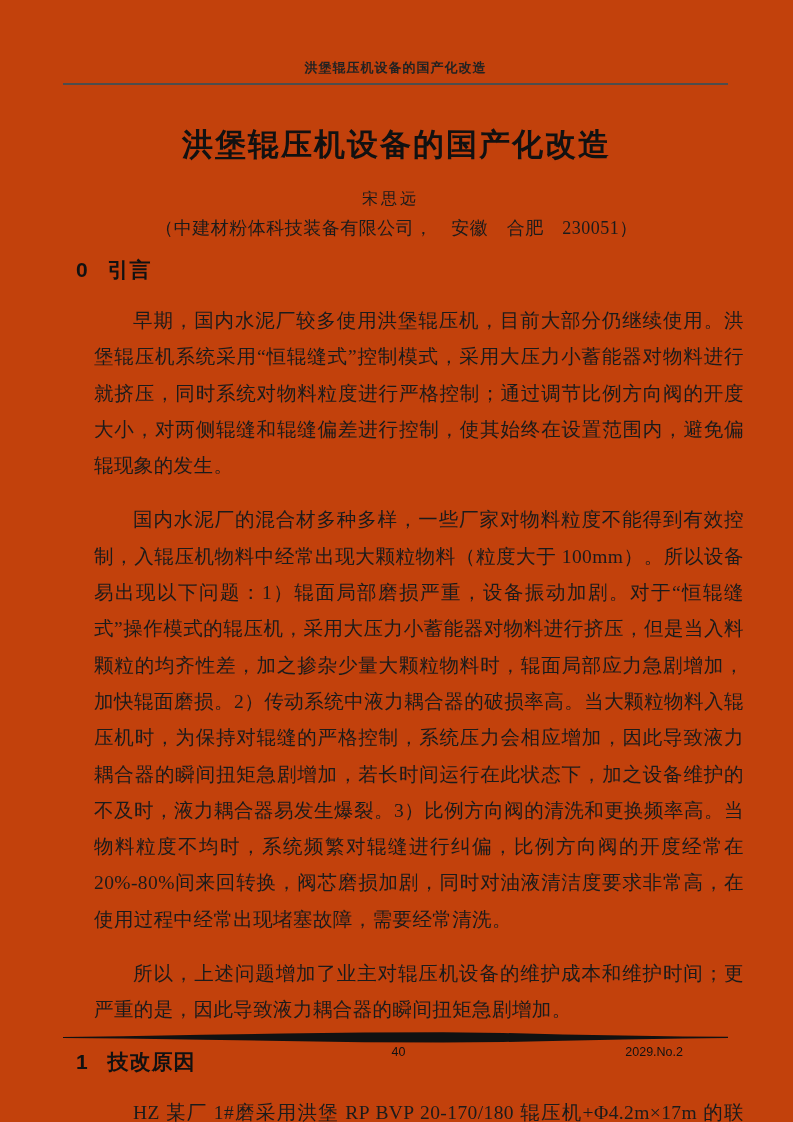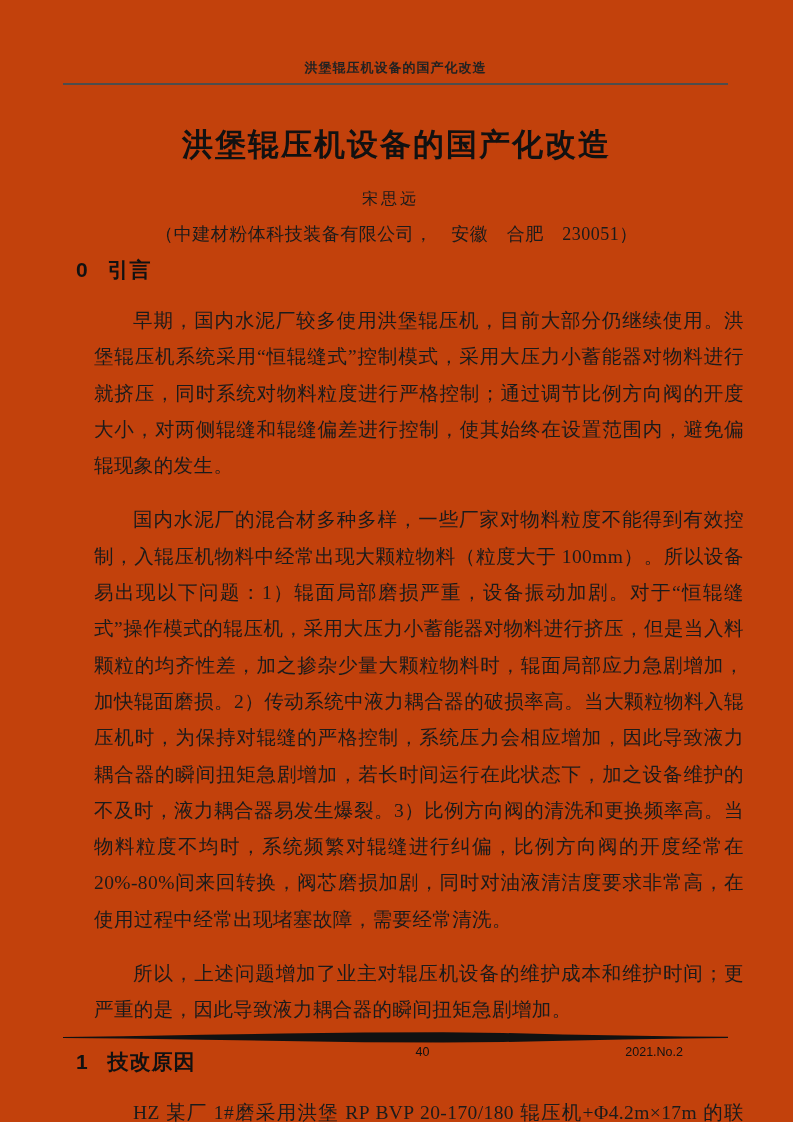--- a/index.html
+++ b/index.html
@@ -43,21 +43,21 @@
   }
   .author {
     position: absolute;
     top: 189px; left: 48px; width: 685px;
     text-align: center;
     font-size: 16px;
     letter-spacing: 3px;
   }
   .affiliation {
     position: absolute;
-    top: 222px; left: 54px; width: 685px;
+    top: 216px; left: 54px; width: 685px;
     text-align: center;
     font-size: 18px;
     letter-spacing: 0.5px;
   }
 
   
   .body-text {
     position: absolute;
     top: 255px; left: 76px; width: 686px;
   }
@@ -83,21 +83,21 @@
   }
 
   
   .footer-rule {
     position: absolute;
     top: 1031px; left: 63px;
     width: 665px; height: 13px;
   }
   .page-number {
     position: absolute;
-    top: 1045px; left: 80px; width: 685px;
+    top: 1045px; left: 56px; width: 685px;
     text-align: center;
     font-family: "Liberation Sans", sans-serif;
     font-size: 12.5px;
     color: #111;
   }
   .issue-label {
     position: absolute;
     top: 1045px; right: 110px;
     font-family: "Liberation Sans", sans-serif;
     font-size: 12.5px;
@@ -133,15 +133,15 @@
     <p class="para">HZ 某厂 1#磨采用洪堡 RP BVP 20-170/180 辊压机+Φ4.2m×17m 的联合粉磨系统，经长期运行后发现，辊压机设备上问题主要体现两点：</p>
 
   </div>
 
   <svg class="footer-rule" viewBox="0 0 665 13" preserveAspectRatio="none" xmlns="http://www.w3.org/2000/svg">
     <polygon fill="#111111" points="
       0,6 60,5.2 140,3.8 220,2.6 300,1.6 380,1.2 440,2 500,3.4 560,4.6 620,5.4 665,5.8
       665,7 620,7.6 560,8.6 500,9.8 440,11 380,11.6 300,11.2 220,10 140,8.8 60,7.4 0,7"></polygon>
   </svg>
   <div class="page-number">40</div>
-  <div class="issue-label">2021.No.2</div>
+  <div class="issue-label">2029.No.2</div>
 
 </div>
 
 </body></html>

